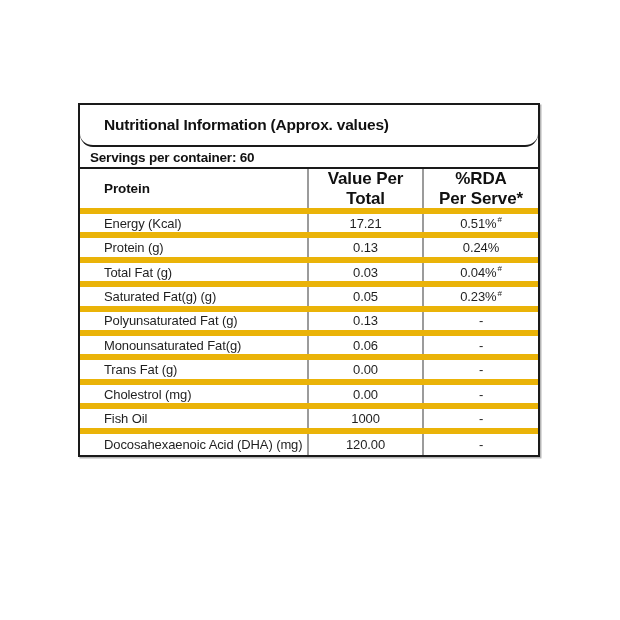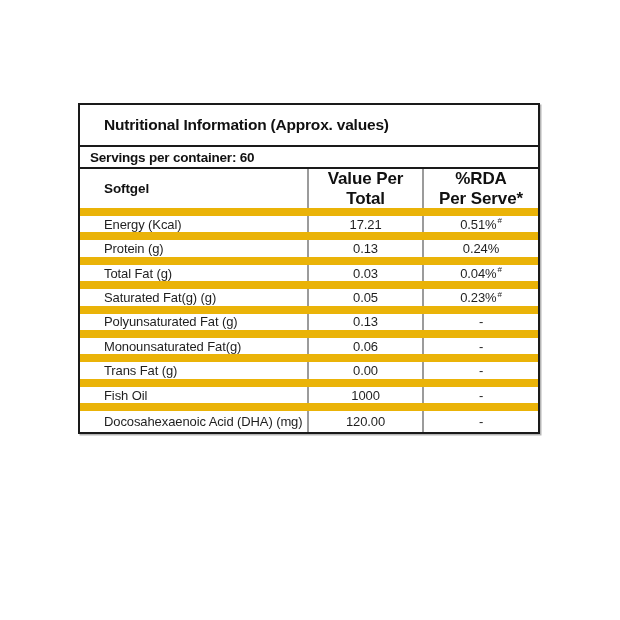--- a/index.html
+++ b/index.html
@@ -19,20 +19,21 @@
     box-shadow: 1.5px 1.5px 0 #b5b5b5;
   }
   .title-section {
     height: 42px;
     border-bottom: 2.5px solid #1a1a1a;
     display: flex; align-items: center;
     padding-left: 24px;
     font-weight: bold; font-size: 15.5px;
     letter-spacing: -0.2px;
     color: #111;
+    border-radius: 13px;
   }
   .servings-section {
     height: 22px;
     border-bottom: 2.5px solid #1a1a1a;
     display: flex; align-items: center; justify-content: space-between;
     padding: 0 10px;
     font-weight: bold; font-size: 13.5px;
     letter-spacing: -0.2px;
     color: #111;
   }
@@ -70,21 +71,21 @@
   }
   table.nutrients td.nutrient-name {
     text-align: left;
     padding-left: 24px;
   }
   
   table.nutrients th + th, table.nutrients td + td {
     border-left: 2px solid #9b9b9b;
   }
   
-  table.nutrients tbody tr td { border-top: 8px solid #eab308; }
+  table.nutrients tbody tr td { border-top: 6px solid #eab308; }
   table.nutrients thead tr th { border-bottom: 0; }
   sup.footmark {
     font-size: 8px;
     vertical-align: super;
     line-height: 0;
     margin-left: 1px;
   }
 </style>
 </head>
 <body>
@@ -101,21 +102,21 @@
 
   <table class="nutrients">
     <colgroup>
       <col class="c1">
         <col class="c2">
         <col class="c3">
     </colgroup>
     <thead>
       <tr>
         <th class="nutrient-h">
-          <span>Softgel</span>
+          <span>Protein</span>
         </th>
         <th>
           <span>Value Per</span><br>
           <span>Total</span>
         </th>
         <th>
           <span>%RDA</span><br>
           <span>Per Serve*</span>
         </th>
       </tr>
@@ -150,20 +151,25 @@
           <td class="nutrient-name">Monounsaturated Fat(g)</td>
           <td>0.06</td>
           <td>-</td>
         </tr>
         <tr>
           <td class="nutrient-name">Trans Fat (g)</td>
           <td>0.00</td>
           <td>-</td>
         </tr>
         <tr>
+          <td class="nutrient-name">Cholestrol (mg)</td>
+          <td>0.00</td>
+          <td>-</td>
+        </tr>
+        <tr>
           <td class="nutrient-name">Fish Oil</td>
           <td>1000</td>
           <td>-</td>
         </tr>
         <tr>
           <td class="nutrient-name">Docosahexaenoic Acid (DHA) (mg)</td>
           <td>120.00</td>
           <td>-</td>
         </tr>
       </tbody>

